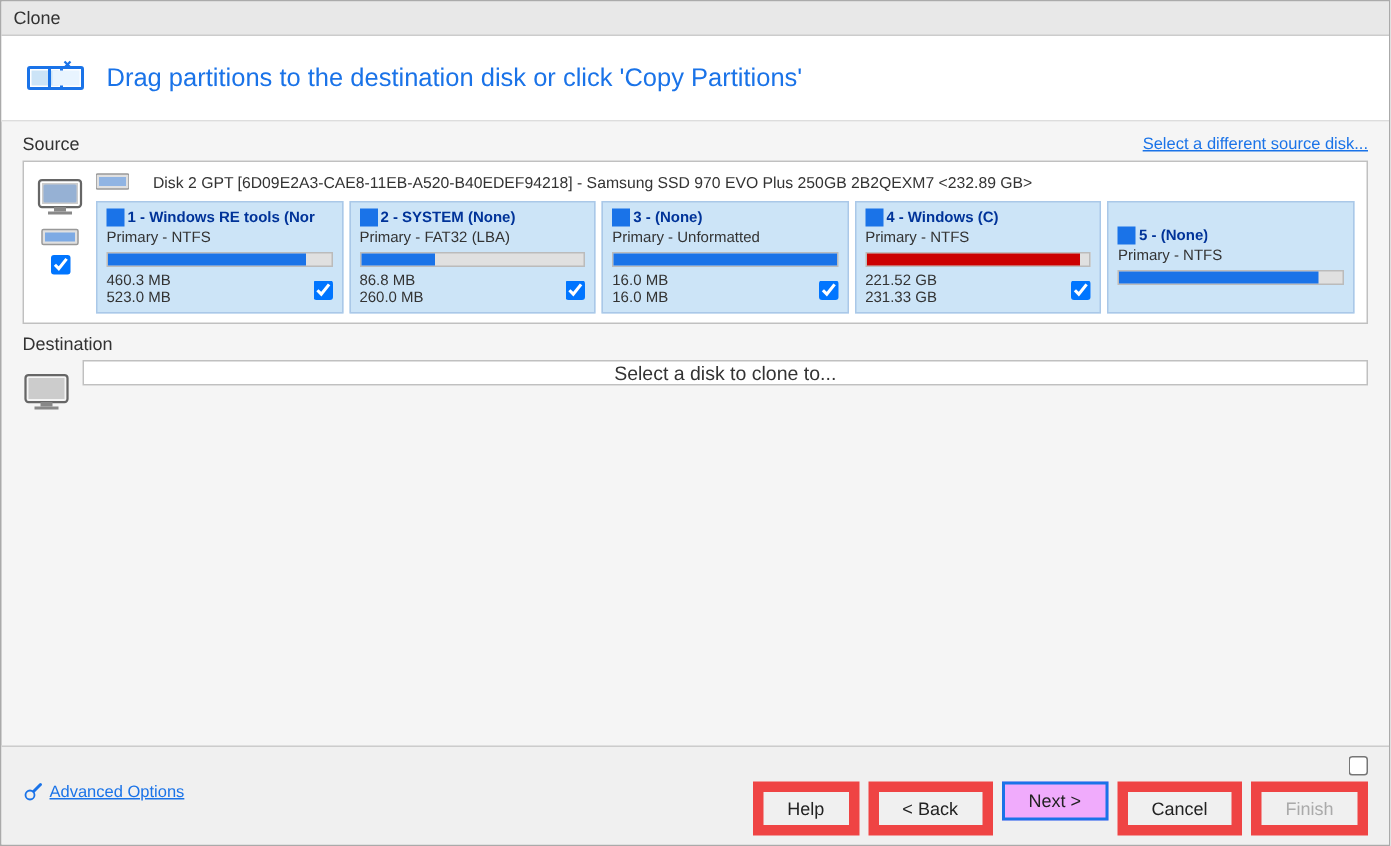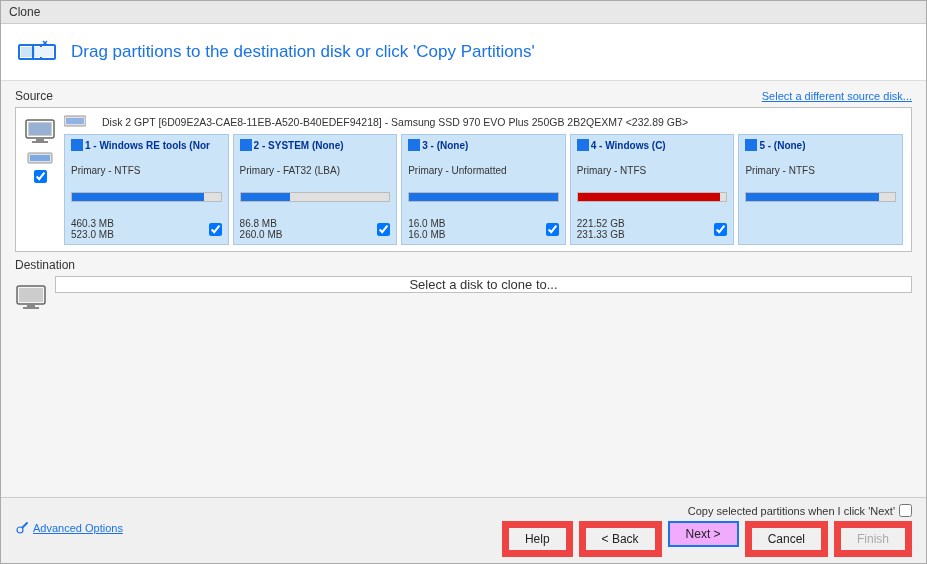--- a/index.html
+++ b/index.html
@@ -103,21 +103,22 @@
       gap: 4px;
     }
     .partition-card {
       background: #cce4f7;
       border: 1px solid #aac8e8;
       padding: 4px 6px;
       flex: 1;
       min-width: 0;
       display: flex;
       flex-direction: column;
-      gap: 14px;
+      gap: 2px;
+      justify-content: center;
     }
     .partition-title {
       font-size: 10px;
       font-weight: 600;
       color: #003399;
       white-space: nowrap;
       overflow: hidden;
       text-overflow: ellipsis;
     }
     .partition-type {
@@ -385,21 +386,20 @@
         <div class="destination-panel">
           <span class="select-disk-link">Select a disk to clone to...</span>
         </div>
       </div>
     </div>
 
   </div>
 
   <div class="footer-area">
     <div class="copy-option-row">
-      <span>Copy selected partitions when I click 'Next'</span>
       <input type="checkbox" style="width: 13px; height: 13px;">
     </div>
     <div class="buttons-row">
       <div class="advanced-link">
         <svg width="14" height="14" viewBox="0 0 14 14">
           <circle cx="5" cy="9" r="3" fill="none" stroke="#1a73e8" stroke-width="1.2"></circle>
           <line x1="7.5" y1="6.5" x2="12" y2="2" stroke="#1a73e8" stroke-width="2" stroke-linecap="round"></line>
         </svg>
         <span>Advanced Options</span>
       </div>

